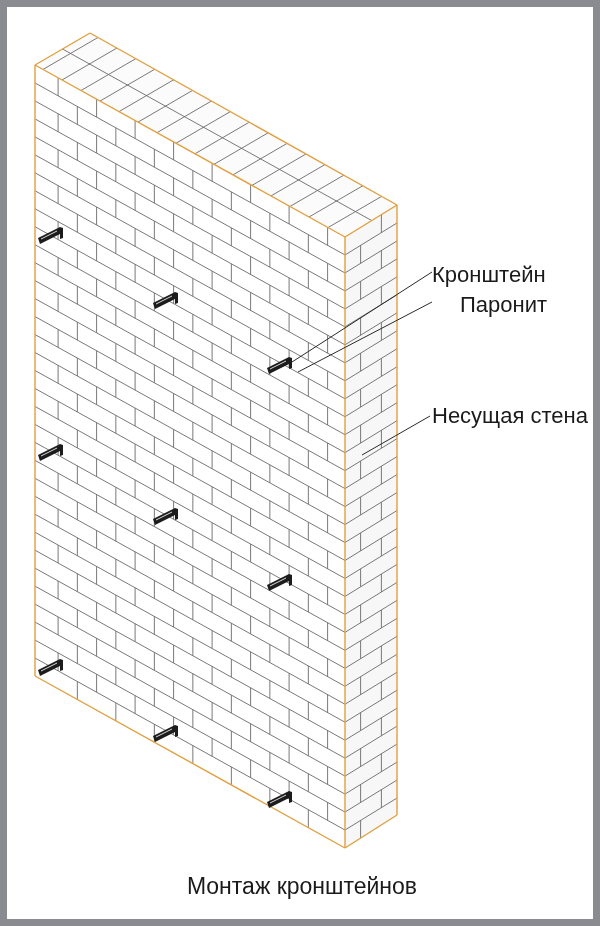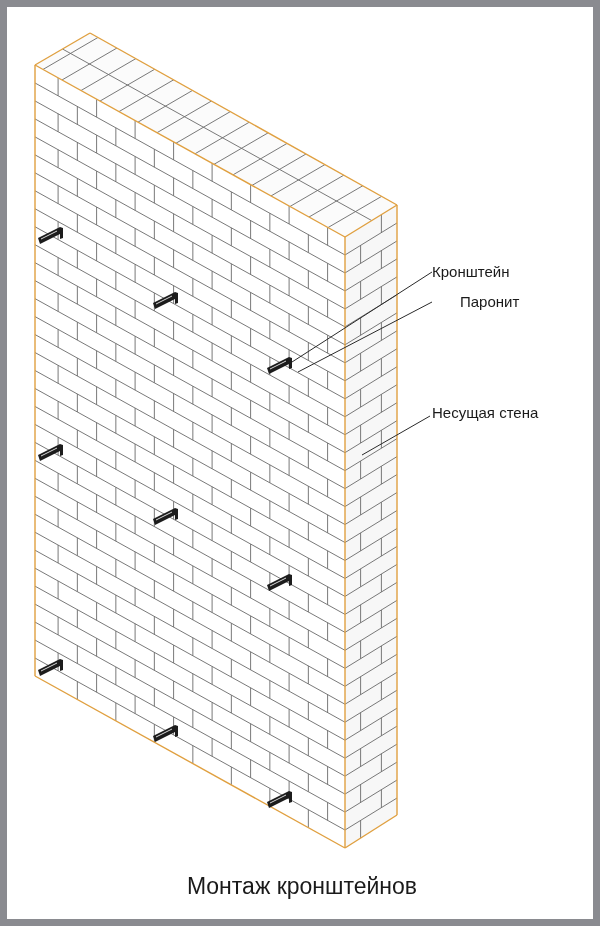--- a/index.html
+++ b/index.html
@@ -13,21 +13,21 @@
   .frame {
     position: absolute;
     left: 7px; top: 7px; width: 586px; height: 912px;
     background: #ffffff;
   }
   svg.drawing {
     position: absolute; left: 0; top: 0;
   }
   .callout {
     position: absolute;
-    font-size: 15px;
+    font-size: 22px;
     color: #1a1a1a;
     white-space: nowrap;
     line-height: 1;
   }
   .caption {
     position: absolute;
     left: 0; width: 600px;
     top: 875px;
     text-align: center;
     font-size: 23px;

